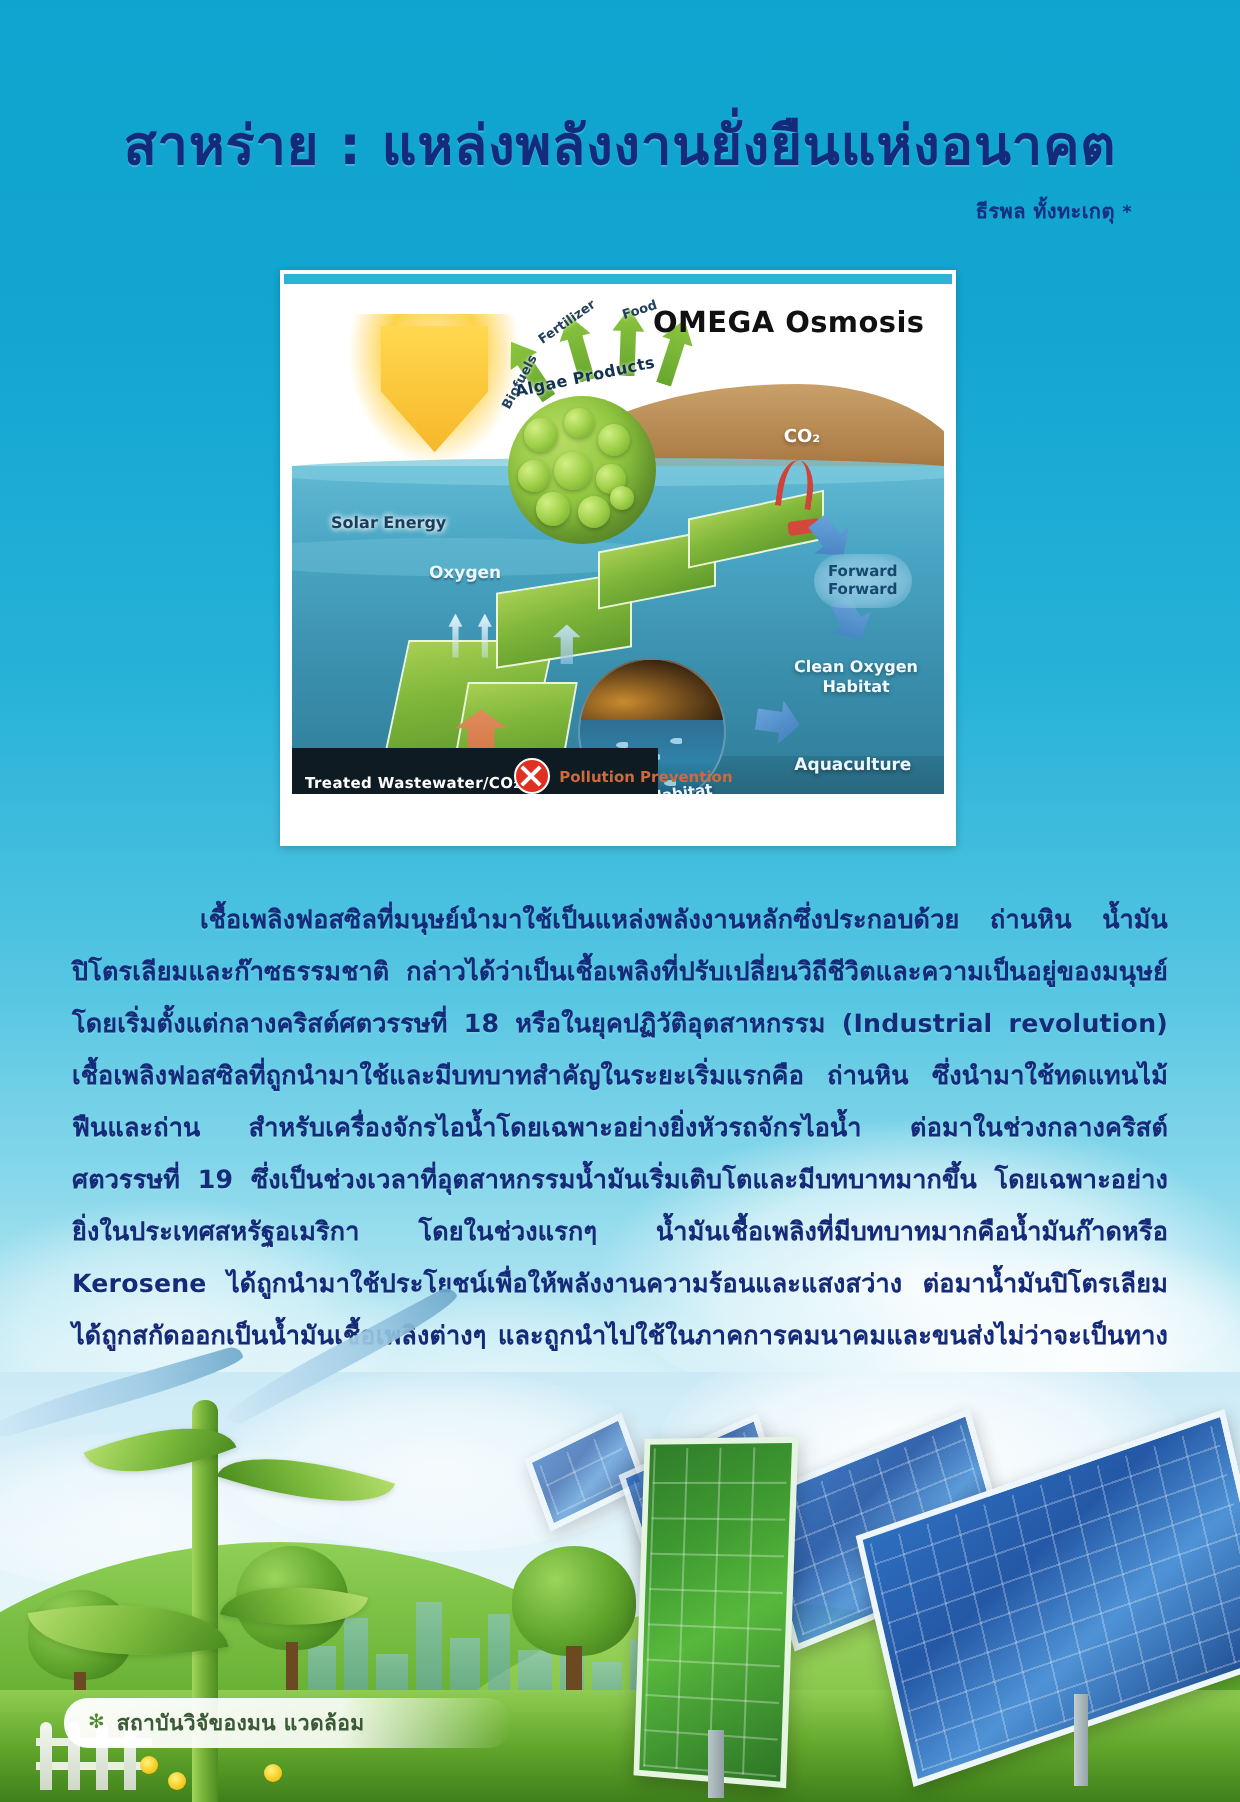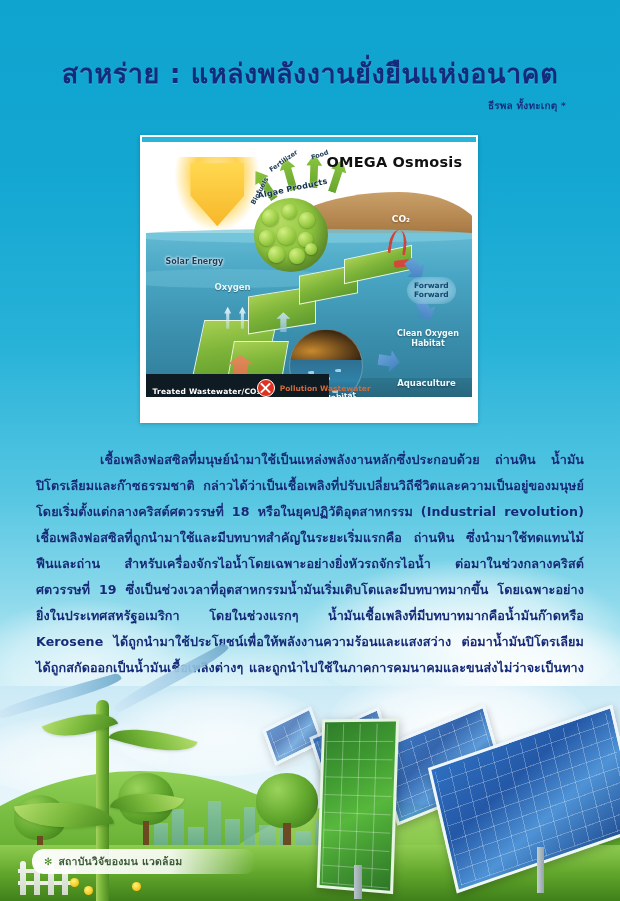--- a/index.html
+++ b/index.html
@@ -799,21 +799,21 @@
         <div class="fish" style="left:62%;top:54%;"></div>
         <div class="fish" style="left:34%;top:78%;"></div>
         <div class="fish" style="left:58%;top:84%;"></div>
       </div>
       <div class="lbl-marine">Marine Habitat</div>
 
       <div class="waste-pipe"></div>
       <div class="d-darkstrip"></div>
       <div class="lbl-waste">Treated Wastewater/CO₂</div>
       <div class="no-pollution"></div>
-      <div class="lbl-pollution">Pollution Wastewater</div>
+      <div class="lbl-pollution">Pollution Prevention</div>
 
       <div class="d-bottombar"></div>
     </div>
   </div>
 
   <div class="body-text">
     <p><span>เชื้อเพลิงฟอสซิลที่มนุษย์นำมาใช้เป็นแหล่งพลังงานหลักซึ่งประกอบด้วย ถ่านหิน น้ำมันปิโตรเลียมและก๊าซธรรมชาติ กล่าวได้ว่าเป็นเชื้อเพลิงที่ปรับเปลี่ยนวิถีชีวิตและความเป็นอยู่ของมนุษย์ โดยเริ่มตั้งแต่กลางคริสต์ศตวรรษที่ 18 หรือในยุคปฏิวัติอุตสาหกรรม (Industrial revolution) เชื้อเพลิงฟอสซิลที่ถูกนำมาใช้และมีบทบาทสำคัญในระยะเริ่มแรกคือ ถ่านหิน ซึ่งนำมาใช้ทดแทนไม้ฟืนและถ่าน สำหรับเครื่องจักรไอน้ำโดยเฉพาะอย่างยิ่งหัวรถจักรไอน้ำ ต่อมาในช่วงกลางคริสต์ศตวรรษที่ 19 ซึ่งเป็นช่วงเวลาที่อุตสาหกรรมน้ำมันเริ่มเติบโตและมีบทบาทมากขึ้น โดยเฉพาะอย่างยิ่งในประเทศสหรัฐอเมริกา โดยในช่วงแรกๆ น้ำมันเชื้อเพลิงที่มีบทบาทมากคือน้ำมันก๊าดหรือ Kerosene ได้ถูกนำมาใช้ประโยชน์เพื่อให้พลังงานความร้อนและแสงสว่าง ต่อมาน้ำมันปิโตรเลียมได้ถูกสกัดออกเป็นน้ำมันเชื้อเพลิงต่างๆ  และถูกนำไปใช้ในภาคการคมนาคมและขนส่งไม่ว่าจะเป็นทางบก ทางเรือ หรือทางอากาศ  รวมทั้งภาคการผลิตกระแสไฟฟ้า</span><sup>(1)</sup></p>
   </div>
 
   <div class="landscape">

